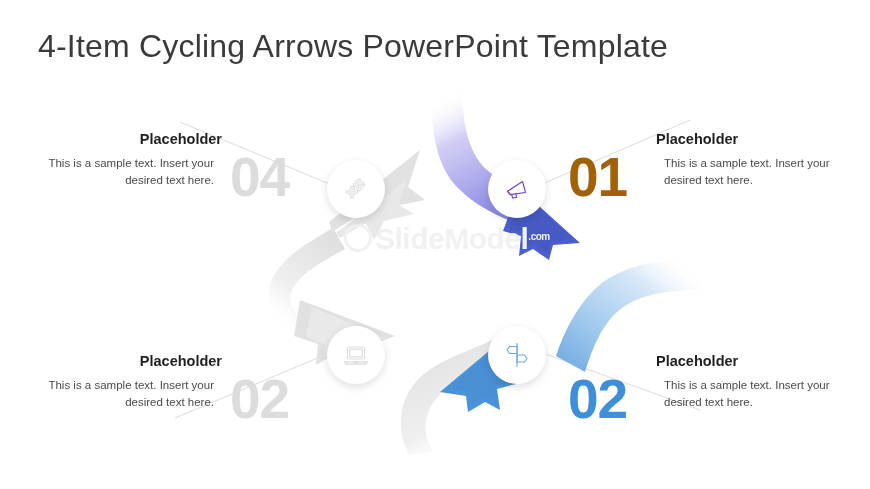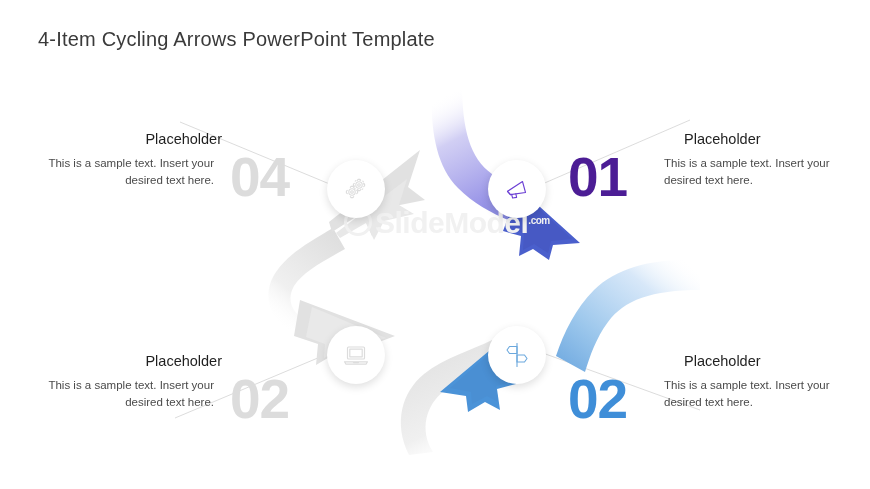--- a/index.html
+++ b/index.html
@@ -19,41 +19,41 @@
     position: absolute;
     inset: 0;
     background: #ffffff;
   }
 
   
   .slide-title {
     position: absolute;
     left: 38px;
     top: 28px;
-    font-size: 20px;
+    font-size: 32px;
     font-weight: 400;
     letter-spacing: 0.2px;
     color: #3a3a3a;
     white-space: nowrap;
   }
 
   
   #diagram {
     position: absolute;
     left: 0;
     top: 0;
     width: 870px;
     height: 489px;
   }
 
   
   .watermark {
     position: absolute;
     left: 344px;
-    top: 206px;
+    top: 222px;
     font-size: 30px;
     font-weight: 700;
     color: #f1f1f1;
     letter-spacing: -0.5px;
     user-select: none;
     white-space: nowrap;
   }
   .watermark .wm-ring {
     display: inline-block;
     width: 22px;
@@ -84,36 +84,35 @@
   
   .num {
     position: absolute;
     font-size: 55px;
     font-weight: 700;
     letter-spacing: -1px;
     line-height: 1;
     user-select: none;
     margin-top: 17px;
   }
-  .num-01 { left: 568px; top: 133px; color: #4c1d95; }
+  .num-01 { left: 568px; top: 133px; color: #a16207; }
   .num-02 { left: 568px; top: 355px; color: #3f8ed8; }
   .num-04 { left: 230px; top: 133px; color: #dcdcdc; }
   .num-03 { left: 230px; top: 355px; color: #dcdcdc; }
 
   
   .txt {
     position: absolute;
     width: 222px;
   }
   .txt .head {
     font-size: 14.5px;
-    font-weight: 400;
+    font-weight: 700;
     color: #1f1f1f;
     margin: 0 0 8px 0;
-    padding-left: 28px;
   }
   .txt .body {
     font-size: 11.5px;
     font-weight: 400;
     line-height: 1.48;
     color: #4a4a4a;
     margin: 8px;
   }
   .txt-right { text-align: left; }
   .txt-left  { text-align: right; }

